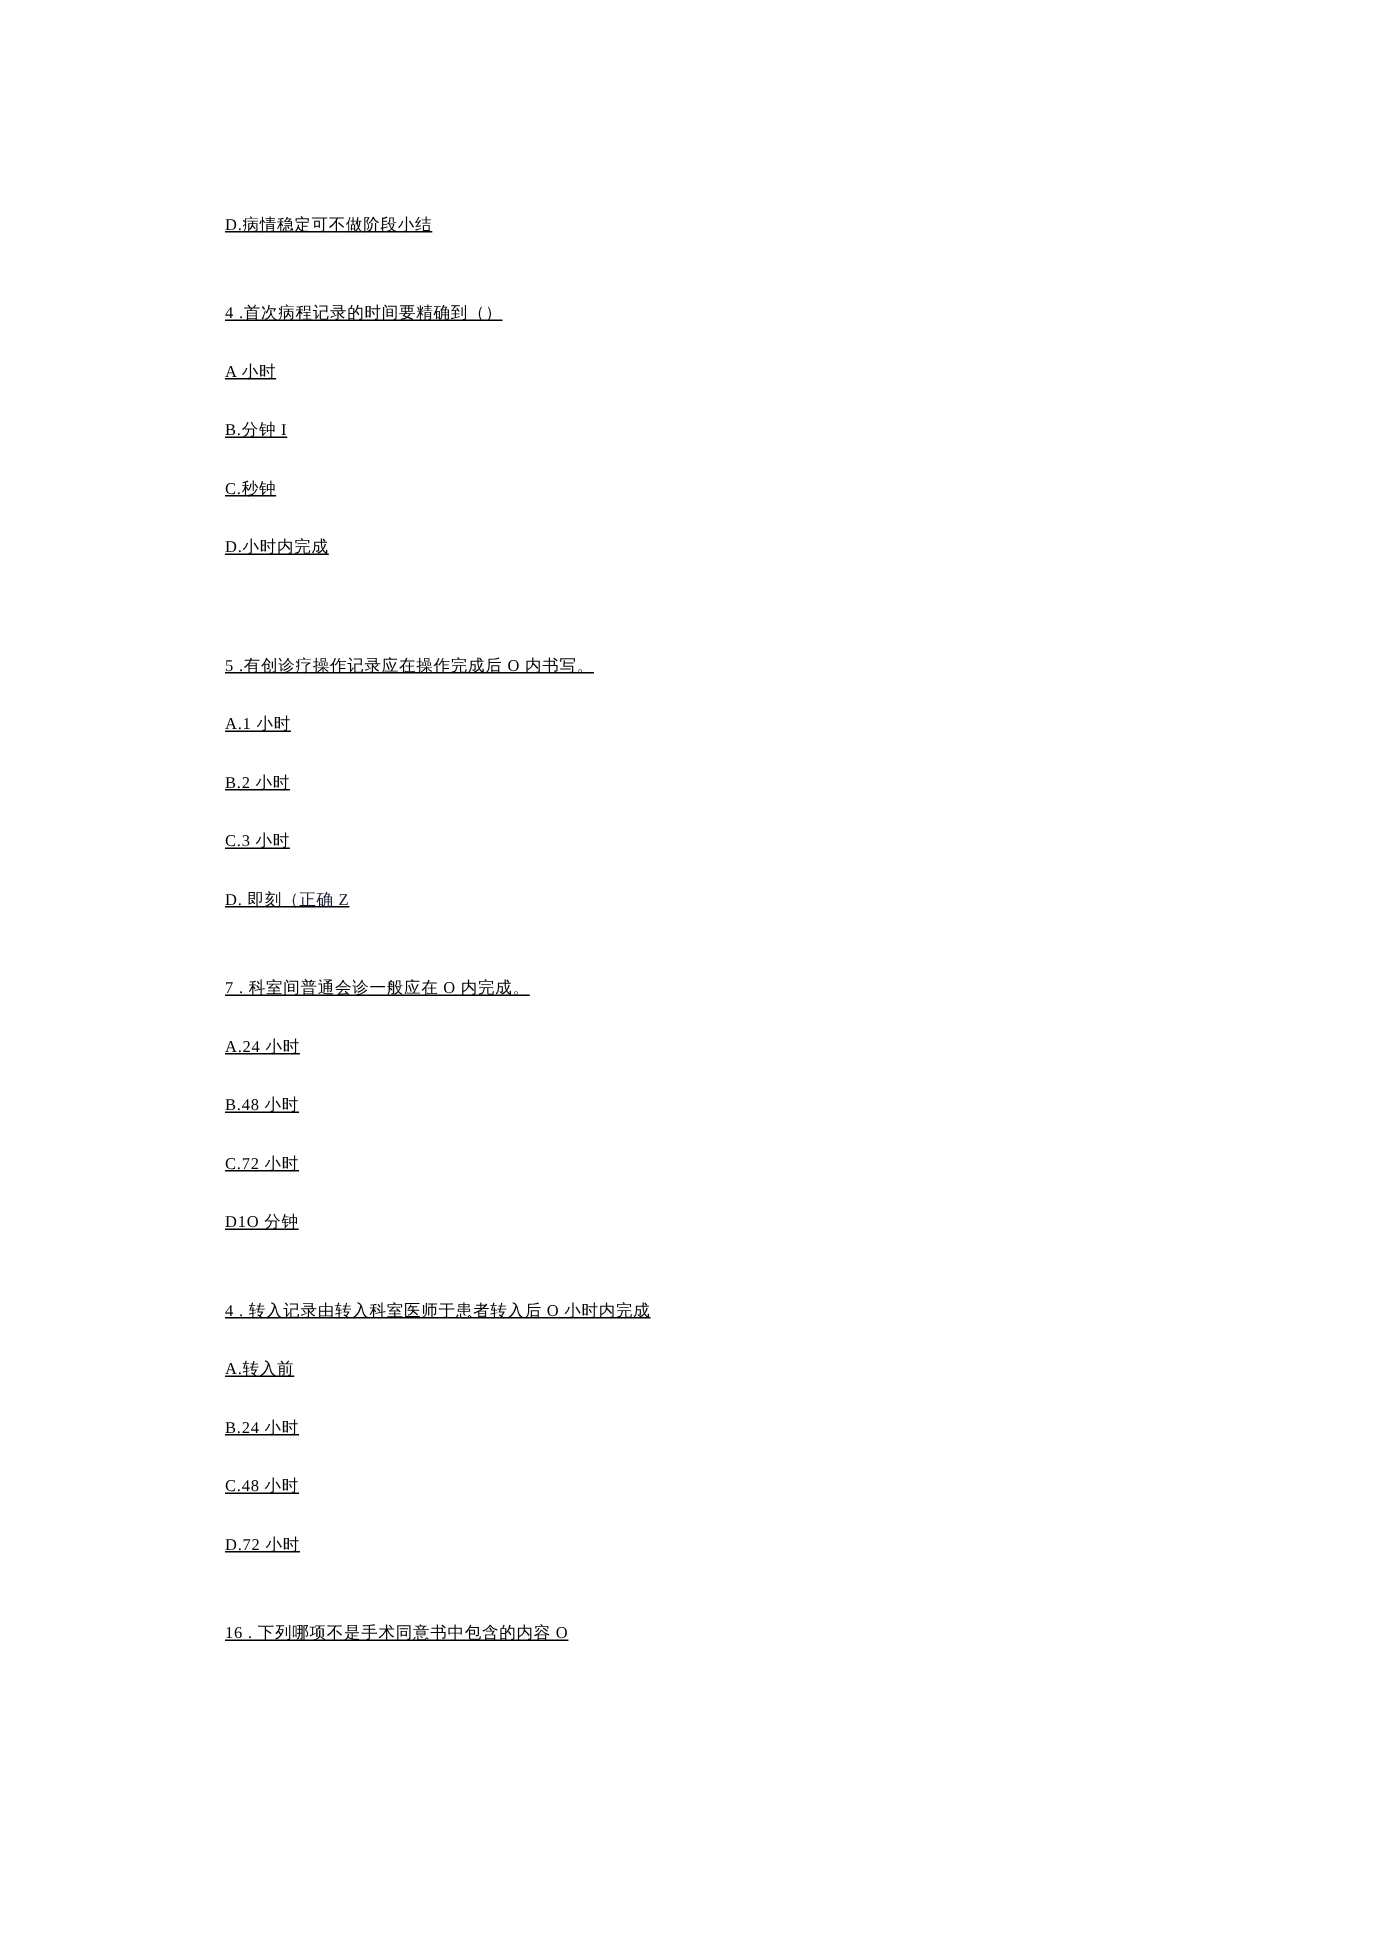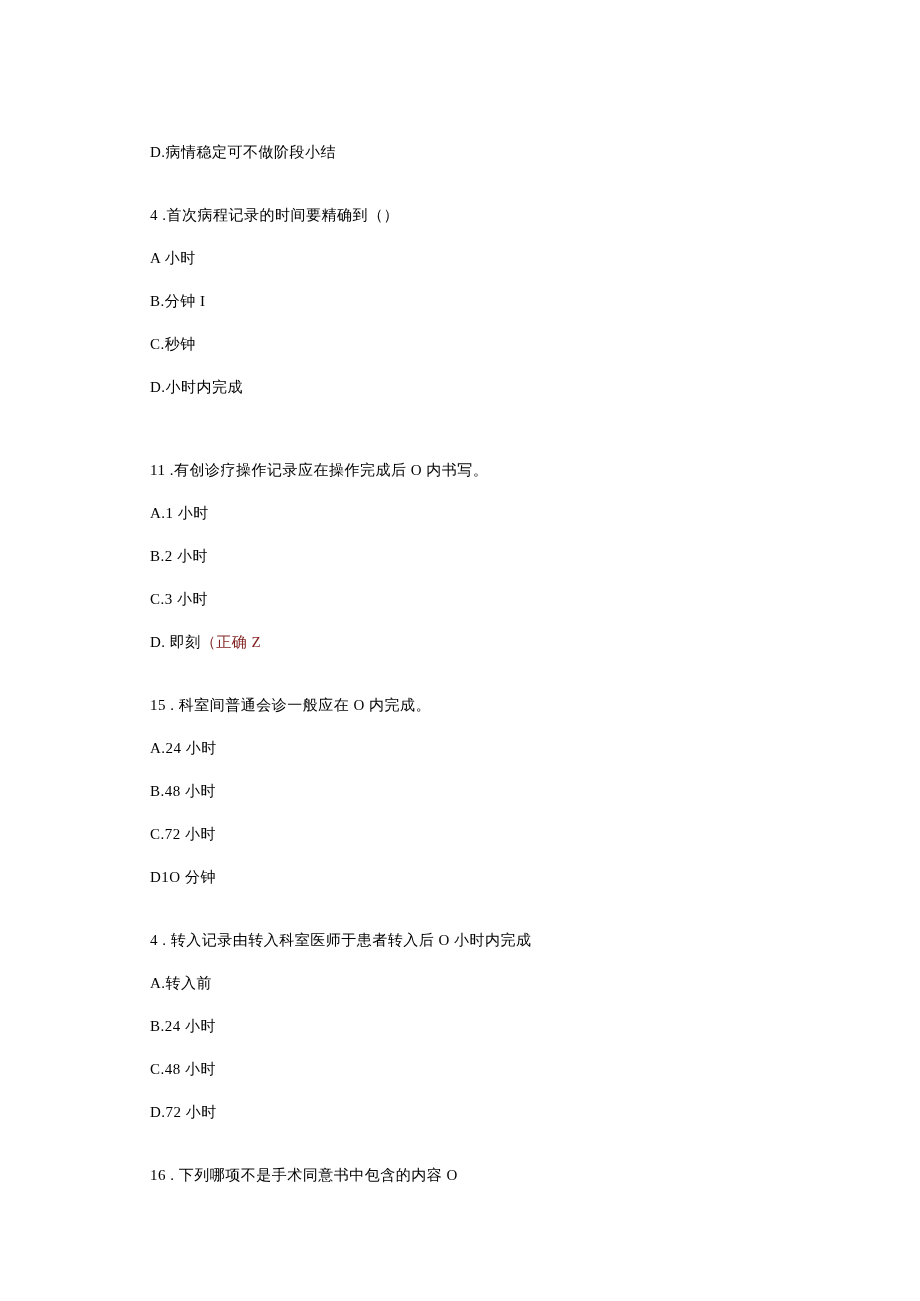--- a/index.html
+++ b/index.html
@@ -8,58 +8,59 @@
       box-sizing: border-box;
     }
     body {
       background: #ffffff;
       font-family: "SimSun", "宋体", serif;
       width: 920px;
       height: 1301px;
       padding: 145px 150px 0 150px;
     }
     .line {
-      font-size: 15px;
+      font-size: 11px;
       color: #000000;
       line-height: 1;
       margin-bottom: 28px;
       letter-spacing: 0.5px;
+      text-decoration: underline;
     }
     .gap {
       height: 20px;
     }
     .highlight {
-      color: #7f1d1d;
+      color: #0f172a;
     }
   </style>
 </head>
 <body>
 
 <div class="line">D.病情稳定可不做阶段小结</div>
 
 <div class="gap"></div>
 
 <div class="line">4   .首次病程记录的时间要精确到（）</div>
 <div class="line">A 小时</div>
 <div class="line">B.分钟 I</div>
 <div class="line">C.秒钟</div>
 <div class="line">D.小时内完成</div>
 
 <div class="gap"></div>
 <div class="gap"></div>
 
-<div class="line">11  .有创诊疗操作记录应在操作完成后 O 内书写。</div>
+<div class="line">5  .有创诊疗操作记录应在操作完成后 O 内书写。</div>
 <div class="line">A.1 小时</div>
 <div class="line">B.2 小时</div>
 <div class="line">C.3 小时</div>
 <div class="line"><span>D. 即刻</span><span class="highlight">（正确 Z</span></div>
 
 <div class="gap"></div>
 
-<div class="line">15   . 科室间普通会诊一般应在 O 内完成。</div>
+<div class="line">7   . 科室间普通会诊一般应在 O 内完成。</div>
 <div class="line">A.24 小时</div>
 <div class="line">B.48 小时</div>
 <div class="line">C.72 小时</div>
 <div class="line">D1O 分钟</div>
 
 <div class="gap"></div>
 
 <div class="line">4   . 转入记录由转入科室医师于患者转入后 O 小时内完成</div>
 <div class="line">A.转入前</div>
 <div class="line">B.24 小时</div>

